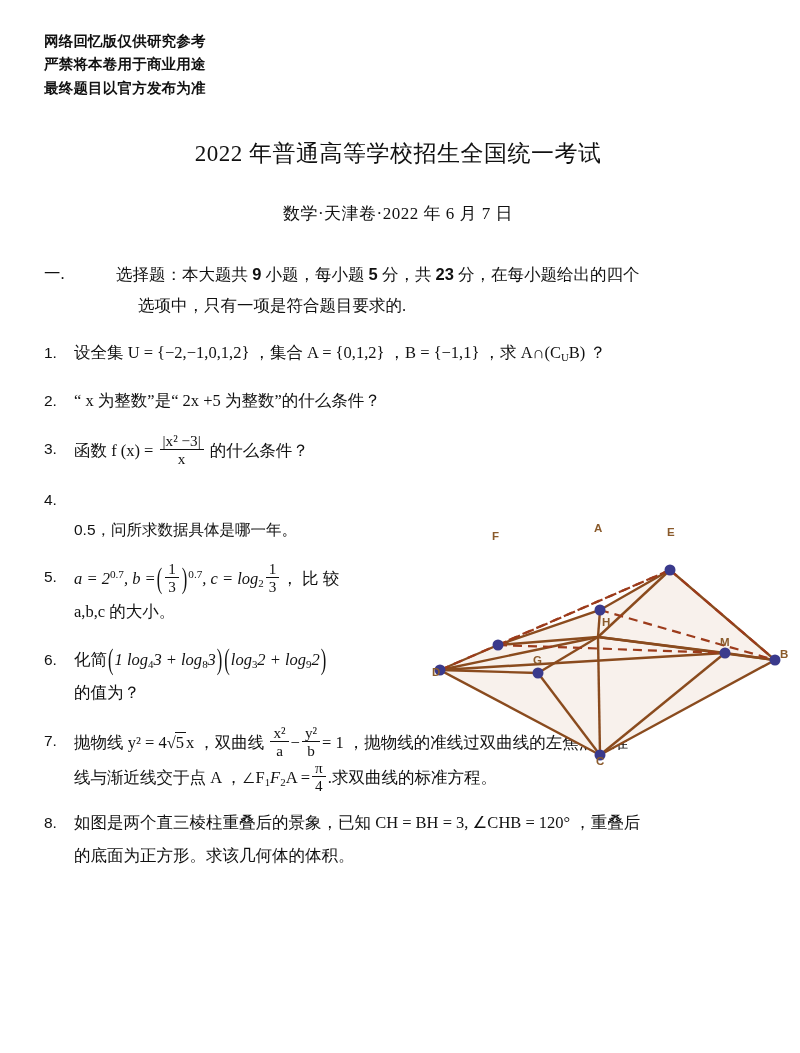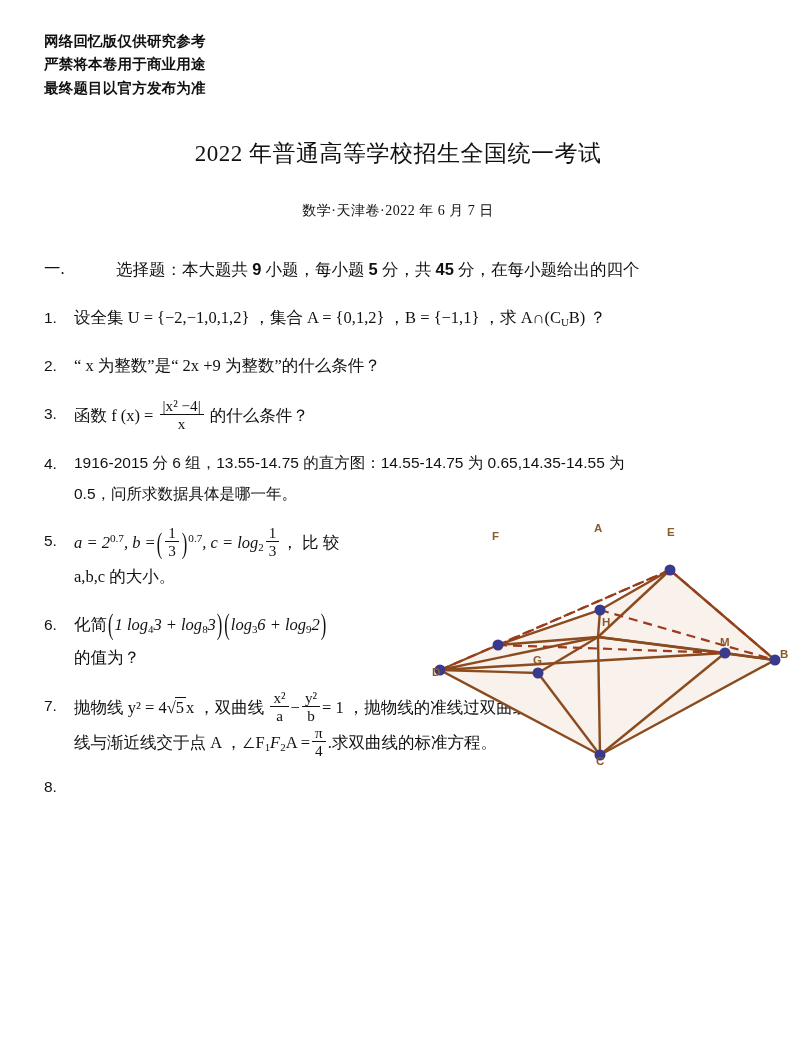--- a/index.html
+++ b/index.html
@@ -34,21 +34,21 @@
 
   .title {
     text-align: center;
     font-size: 23px;
     font-weight: normal;
     margin-top: 38px;
     letter-spacing: 0.5px;
   }
   .subtitle {
     text-align: center;
-    font-size: 14px;
+    font-size: 17px;
     margin-top: 33px;
     letter-spacing: 0.5px;
   }
 
   .section-head {
     margin-top: 34px;
     font-size: 16.5px;
     line-height: 1.85;
     display: flex;
   }
@@ -136,85 +136,87 @@
     <div>严禁将本卷用于商业用途</div>
     <div>最终题目以官方发布为准</div>
   </div>
 
   <div class="title">2022 年普通高等学校招生全国统一考试</div>
   <div class="subtitle">数学·天津卷·2022 年 6 月 7 日</div>
 
   <div class="section-head">
     <span class="sec-label">一.</span>
     <span class="sec-text">
-      <span>选择题：本大题共 </span><b class="n">9</b><span> 小题，每小题 </span><b class="n">5</b><span> 分，共 </span><b class="n">45</b><span> 分，在每小题给出的四个</span>
+      <span>选择题：本大题共 </span><b class="n">9</b><span> 小题，每小题 </span><b class="n">5</b><span> 分，共 </span><b class="n">23</b><span> 分，在每小题给出的四个</span>
+      <span class="ln2">选项中，只有一项是符合题目要求的.</span>
     </span>
   </div>
 
   <div class="q">
     <span class="num">1.</span>
     <span class="body">
       <span>设全集 U = {−2,−1,0,1,2} ，集合 A = {0,1,2} ，</span><span>B = {−1,1} ，求 A∩(C</span><sub class="ix">U</sub><span>B) ？</span>
     </span>
   </div>
 
   <div class="q">
     <span class="num">2.</span>
-    <span class="body">“ x 为整数”是“ 2x +9 为整数”的什么条件？</span>
+    <span class="body">“ x 为整数”是“ 2x +5 为整数”的什么条件？</span>
   </div>
 
   <div class="q">
     <span class="num">3.</span>
     <span class="body">
       <span>函数 f (x) =</span>
       <span class="frac">
-        <span class="top">|x² −4|</span>
+        <span class="top">|x² −3|</span>
         <span class="bot">x</span>
       </span>
       <span>的什么条件？</span>
     </span>
   </div>
 
   <div class="q">
     <span class="num">4.</span>
     <span class="body mathsans" style="font-size:15.5px;">
-      <span>1916-2015 分 6 组，13.55-14.75 的直方图：14.55-14.75 为 0.65,14.35-14.55 为</span><br>
+      <br>
       <span>0.5，问所求数据具体是哪一年。</span>
     </span>
   </div>
 
   <div class="q">
     <span class="num">5.</span>
     <span class="body" style="max-width:330px;">
       <i class="v">a = 2</i><sup class="ex">0.7</sup><i class="v">, b =</i><span class="paren-big">(</span><span class="frac"><span class="top">1</span><span class="bot">3</span></span><span class="paren-big">)</span><sup class="ex">0.7</sup><i class="v">, c = log</i><sub class="ix">2</sub><span class="frac"><span class="top">1</span><span class="bot">3</span></span><span>， 比 较</span><br>
       <span>a,b,c 的大小。</span>
     </span>
   </div>
 
   <div class="q">
     <span class="num">6.</span>
     <span class="body">
-      <span>化简</span><span class="paren-big">(</span><i class="v">1 log</i><sub class="ix">4</sub><i class="v">3 + log</i><sub class="ix">8</sub><i class="v">3</i><span class="paren-big">)</span><span class="paren-big">(</span><i class="v">log</i><sub class="ix">3</sub><i class="v">6 + log</i><sub class="ix">9</sub><i class="v">2</i><span class="paren-big">)</span><br>
+      <span>化简</span><span class="paren-big">(</span><i class="v">1 log</i><sub class="ix">4</sub><i class="v">3 + log</i><sub class="ix">8</sub><i class="v">3</i><span class="paren-big">)</span><span class="paren-big">(</span><i class="v">log</i><sub class="ix">3</sub><i class="v">2 + log</i><sub class="ix">9</sub><i class="v">2</i><span class="paren-big">)</span><br>
       <span>的值为？</span>
     </span>
   </div>
 
   <div class="q">
     <span class="num">7.</span>
     <span class="body">
       <span>抛物线 y² = 4</span><span>√</span><span class="sqrt">5</span><span>x ，双曲线</span>
       <span class="frac"><span class="top">x²</span><span class="bot">a</span></span><span>−</span><span class="frac"><span class="top">y²</span><span class="bot">b</span></span><span>= 1 ，抛物线的准线过双曲线的左焦点。准</span><br>
       <span>线与渐近线交于点 A ，∠F</span><sub class="ix">1</sub><i class="v">F</i><sub class="ix">2</sub><span>A =</span><span class="frac"><span class="top">π</span><span class="bot">4</span></span><span>.求双曲线的标准方程。</span>
     </span>
   </div>
 
   <div class="q tight">
     <span class="num">8.</span>
     <span class="body">
-      <br>
+      <span>如图是两个直三棱柱重叠后的景象，已知 CH = BH = 3, ∠CHB = 120° ，重叠后</span><br>
+      <span>的底面为正方形。求该几何体的体积。</span>
     </span>
   </div>
 
   <div class="figure">
     <svg width="368" height="250" viewBox="0 0 368 250">
       <g fill="none" stroke="#8a4b1e" stroke-width="2.4">
 
         <polygon points="78,105 20,130 90,160 180,215 355,120 250,30 180,70 78,105" fill="#f8f1ec" stroke="none"></polygon>
         <polygon points="78,105 180,70 250,30 355,120 180,215 20,130" fill="#f8f1ec" stroke="none"></polygon>
 

